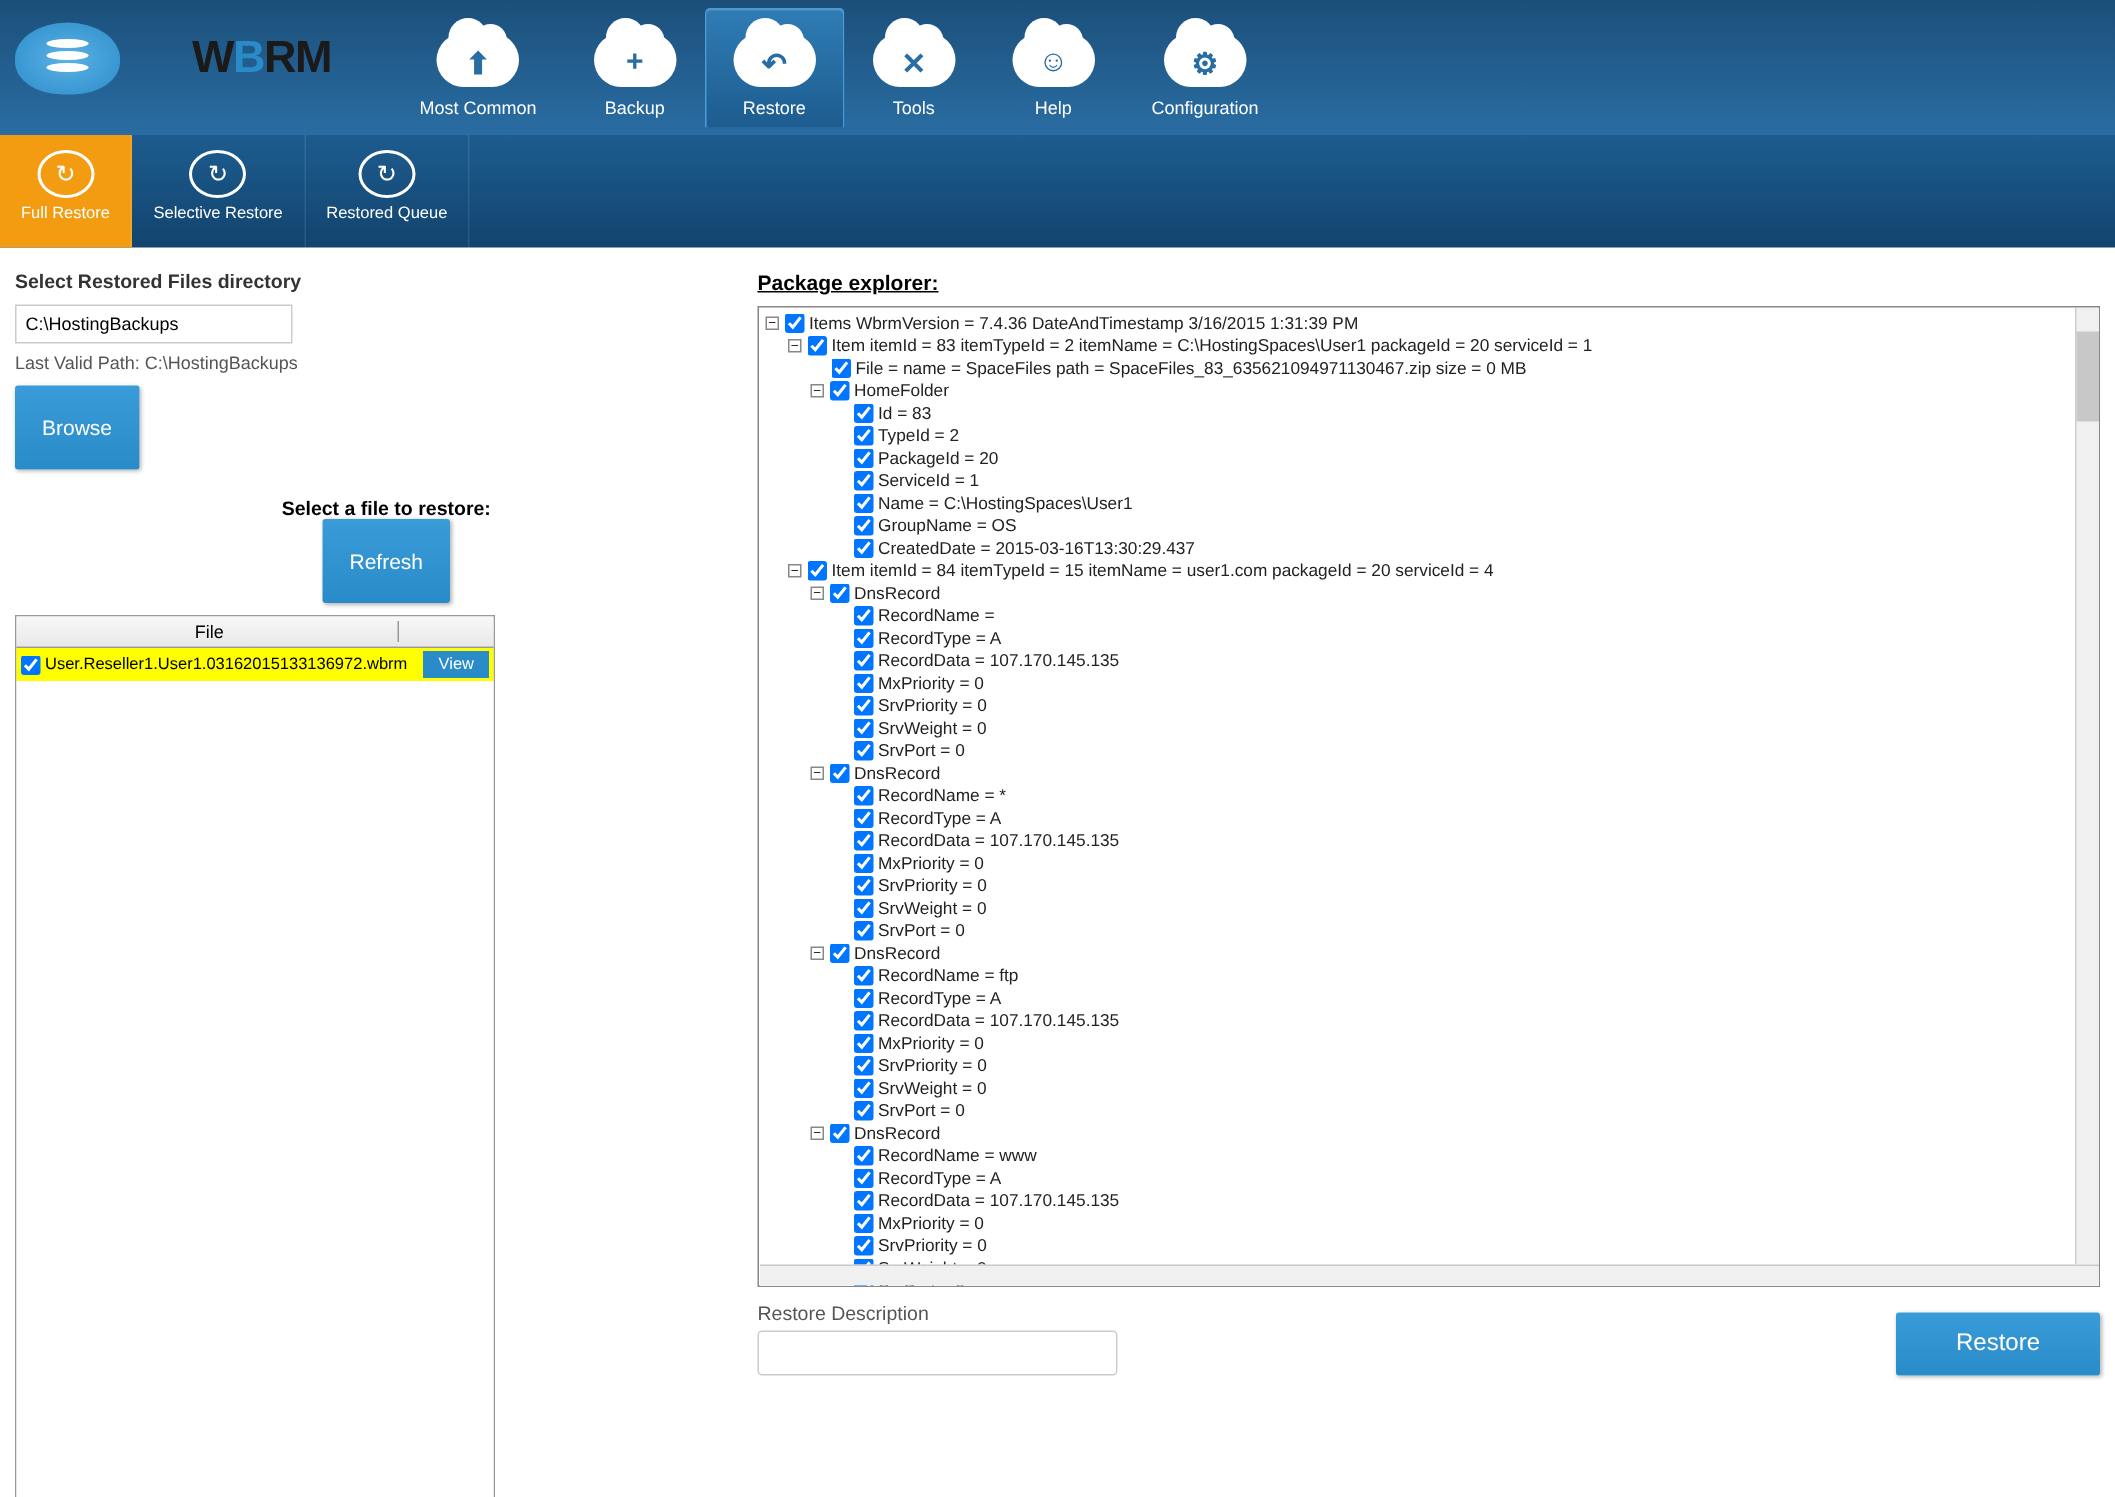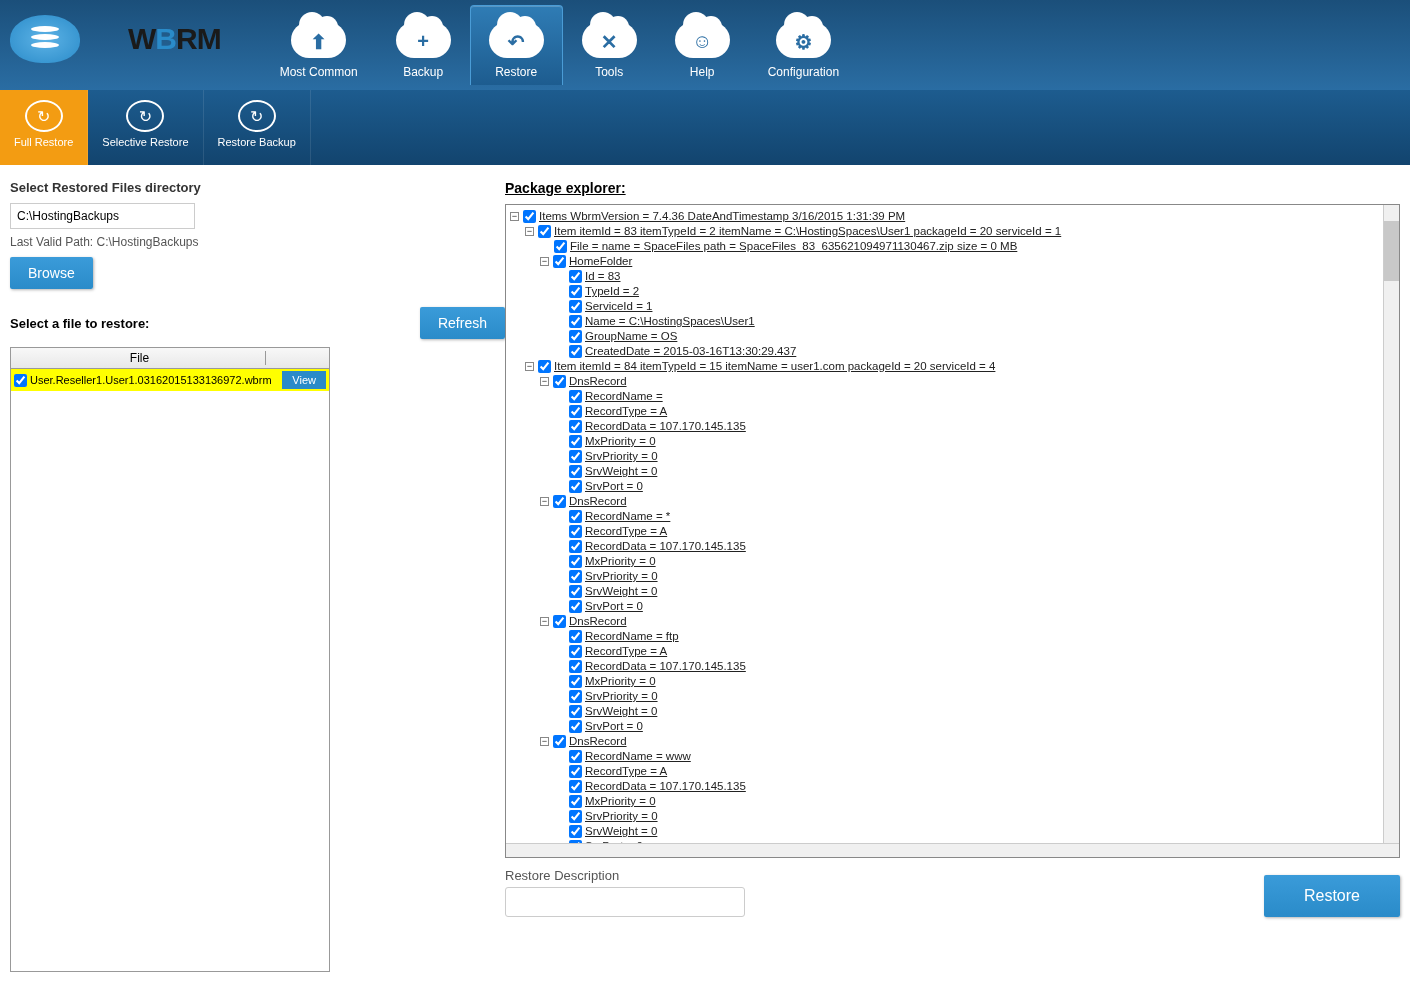--- a/index.html
+++ b/index.html
@@ -21,36 +21,36 @@
 .subheader { background: linear-gradient(to bottom, #1d5c8f, #12446e); display: flex; height: 75px; }
 .sub-item { text-align:center; color:#fff; padding: 10px 14px 6px 14px; font-size:11px; cursor:pointer; border-right: 1px solid rgba(255,255,255,0.1); }
 .sub-item.active { background: #f39c12; }
 .sub-icon { width: 38px; height: 32px; margin: 0 auto 4px auto; border: 2.5px solid #fff; border-radius: 50%; position:relative; display:flex; align-items:center; justify-content:center; color:#fff; font-size:16px; }
 .content { display: flex; padding: 15px 10px; }
 .left-panel { width: 495px; }
 .right-panel { flex: 1; }
 .section-label { font-weight: bold; font-size: 13px; color: #333; margin-bottom: 8px; }
 .path-input { width: 185px; height: 26px; border: 1px solid #ccc; padding: 0 6px; font-size: 12px; background:#fff; }
 .last-valid { font-size: 12px; color: #555; margin-top: 6px; }
-.btn { border: none; color: #fff; padding: 8px 18px; font-size: 14px; cursor: pointer; border-radius: 2px; box-shadow: 1px 1px 3px rgba(0,0,0,0.3); }
+.btn { border: none; color: #fff; padding: 20px 18px; font-size: 14px; cursor: pointer; border-radius: 2px; box-shadow: 1px 1px 3px rgba(0,0,0,0.3); }
 .btn-blue { background: linear-gradient(to bottom, #3a9bd9, #2a8bc9); }
 .browse-row { margin-top: 8px; }
-.refresh-row { display:flex; align-items:center; justify-content:space-between; margin: 18px 0 8px 0; }
+.refresh-row { display:flex; align-items:center; justify-content:space-between; margin: 18px 0 8px 0; flex-direction: column; }
 .refresh-row .lbl { font-weight: bold; font-size: 13px; }
 .file-table { border: 1px solid #999; width: 320px; }
 .file-th { background: linear-gradient(to bottom, #f8f8f8, #e8e8e8); border-bottom: 1px solid #999; text-align:center; padding: 3px; font-size:12px; display:flex; }
 .file-th-col1 { flex:1; border-right:1px solid #999; }
 .file-th-col2 { width: 60px; }
 .file-row { background: #ffff00; display:flex; align-items:center; padding: 2px 3px; font-size: 11px; }
 .file-row input[type=checkbox]{ margin-right:3px; }
 .file-name { flex:1; }
 .view-btn { background:#2a8bc9; color:#fff; border:none; padding: 3px 10px; font-size:11px; cursor:pointer; }
 .file-body { height: 580px; background:#fff; }
 .explorer-label { font-weight:bold; font-size:14px; margin-bottom: 8px; text-decoration: underline; }
-.tree-box { border: 1px solid #888; height: 654px; overflow: auto; background:#fff; font-size: 11.5px; color:#222; padding: 4px; position:relative;text-decoration:underline; }
+.tree-box { border: 1px solid #888; height: 654px; overflow: auto; background:#fff; font-size: 11.5px; color:#222; padding: 4px; position:relative; }
 .tree-node { white-space: nowrap; line-height: 15px; }
 .tree-node input[type=checkbox]{ vertical-align:middle; margin: 0 3px 0 1px; }
 .toggle { display:inline-block; width:9px; height:9px; border:1px solid #888; text-align:center; line-height:7px; font-size:9px; margin-right:3px; cursor:pointer; vertical-align:middle; background:#fff; }
 .indent1 { margin-left: 15px; }
 .indent2 { margin-left: 30px; }
 .indent3 { margin-left: 45px; }
 .bottom-row { display:flex; align-items:flex-end; gap: 20px; margin-top: 10px; }
 .desc-block { }
 .desc-label { font-size: 13px; color:#555; margin-bottom: 4px; }
 .desc-input { width: 240px; height: 30px; border: 1px solid #ccc; border-radius: 3px; padding: 0 6px; }
@@ -129,21 +129,21 @@
   <div class="sub-item active">
     <div class="sub-icon">↻</div>
     <span>Full Restore</span>
   </div>
   <div class="sub-item">
     <div class="sub-icon">↻</div>
     <span>Selective Restore</span>
   </div>
   <div class="sub-item">
     <div class="sub-icon">↻</div>
-    <span>Restore Backup</span>
+    <span>Restored Queue</span>
   </div>
 </div>
 
 <div class="content">
   <div class="left-panel">
     <div class="section-label">Select Restored Files directory</div>
     <input class="path-input" value="C:\HostingBackups" style="">
     <div class="last-valid">Last Valid Path: C:\HostingBackups</div>
     <div class="browse-row">
       <button class="btn btn-blue">Browse</button>
@@ -169,20 +169,21 @@
   <div class="right-panel">
     <div class="explorer-label">Package explorer:</div>
     <div class="tree-box">
       <div class="tree-node"><span class="toggle">−</span><input type="checkbox" checked="" style=""><span>Items WbrmVersion = 7.4.36 DateAndTimestamp 3/16/2015 1:31:39 PM</span></div>
 
       <div class="tree-node indent1"><span class="toggle">−</span><input type="checkbox" checked="" style=""><span>Item itemId = 83 itemTypeId = 2 itemName = C:\HostingSpaces\User1 packageId = 20 serviceId = 1</span></div>
       <div class="tree-node indent2"><span style="display:inline-block;width:13px"></span><input type="checkbox" checked="" style=""><span>File =  name = SpaceFiles path = SpaceFiles_83_635621094971130467.zip size = 0 MB</span></div>
       <div class="tree-node indent2"><span class="toggle">−</span><input type="checkbox" checked="" style=""><span>HomeFolder</span></div>
       <div class="tree-node indent3"><span style="display:inline-block;width:13px"></span><input type="checkbox" checked="" style=""><span>Id = 83</span></div>
       <div class="tree-node indent3"><span style="display:inline-block;width:13px"></span><input type="checkbox" checked="" style=""><span>TypeId = 2</span></div>
+      <div class="tree-node indent3"><span style="display:inline-block;width:13px"></span><input type="checkbox" checked="" style=""><span>PackageId = 20</span></div>
       <div class="tree-node indent3"><span style="display:inline-block;width:13px"></span><input type="checkbox" checked="" style=""><span>ServiceId = 1</span></div>
       <div class="tree-node indent3"><span style="display:inline-block;width:13px"></span><input type="checkbox" checked="" style=""><span>Name = C:\HostingSpaces\User1</span></div>
       <div class="tree-node indent3"><span style="display:inline-block;width:13px"></span><input type="checkbox" checked="" style=""><span>GroupName = OS</span></div>
       <div class="tree-node indent3"><span style="display:inline-block;width:13px"></span><input type="checkbox" checked="" style=""><span>CreatedDate = 2015-03-16T13:30:29.437</span></div>
 
       <div class="tree-node indent1"><span class="toggle">−</span><input type="checkbox" checked="" style=""><span>Item itemId = 84 itemTypeId = 15 itemName = user1.com packageId = 20 serviceId = 4</span></div>
 
       <div class="tree-node indent2"><span class="toggle">−</span><input type="checkbox" checked="" style=""><span>DnsRecord</span></div>
       <div class="tree-node indent3"><span style="display:inline-block;width:13px"></span><input type="checkbox" checked="" style=""><span>RecordName =</span></div>
       <div class="tree-node indent3"><span style="display:inline-block;width:13px"></span><input type="checkbox" checked="" style=""><span>RecordType = A</span></div>

